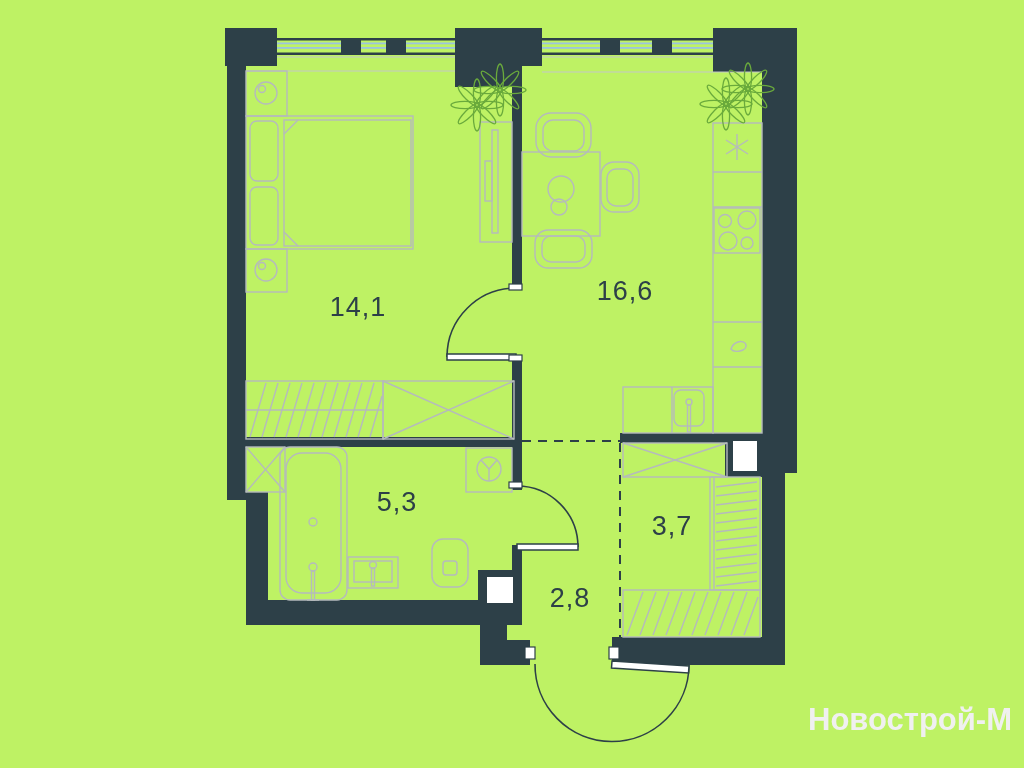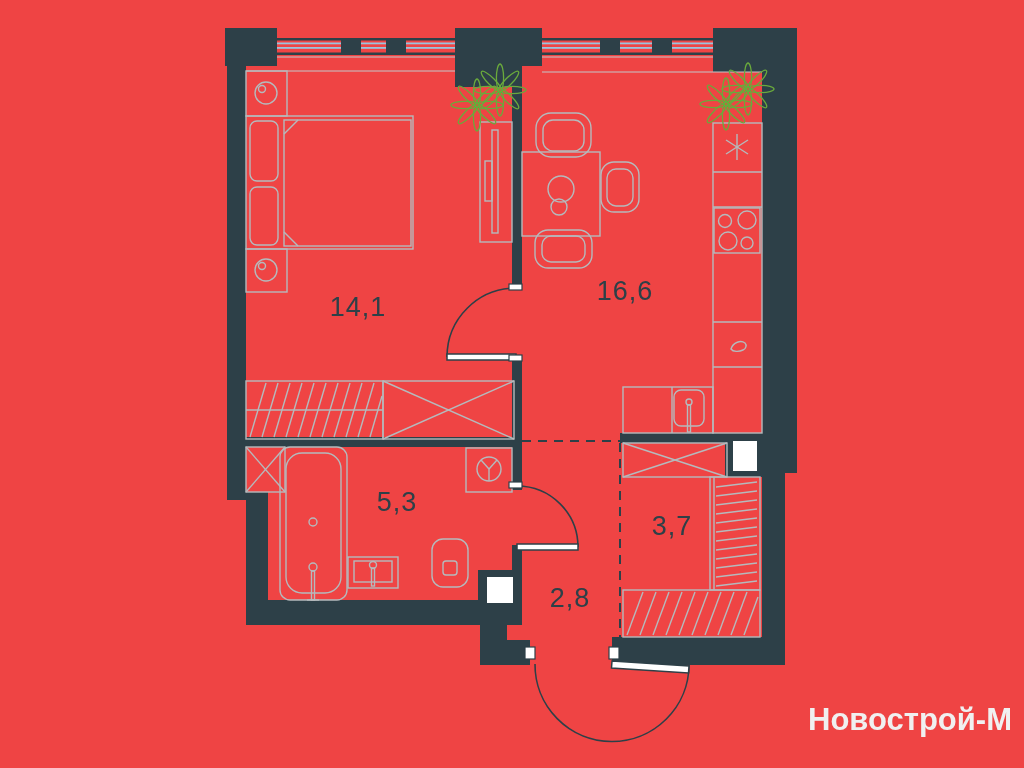--- a/index.html
+++ b/index.html
@@ -1,16 +1,16 @@
 <!DOCTYPE html>
 <html><head>
 <meta charset="utf-8">
 <style>
   html,body{margin:0;padding:0;background:#ffffff;}
-  .canvas{position:relative;width:1024px;height:768px;background:#ef4444;overflow:hidden;
+  .canvas{position:relative;width:1024px;height:768px;background:#bef264;overflow:hidden;
           font-family:"Liberation Sans", sans-serif;}
   svg{position:absolute;left:0;top:0;}
   .wall{fill:#2d4048;stroke:none;}
   .glass{fill:#9cc4dd;}
   .fur{fill:none;stroke:#b5babd;stroke-width:1.4;}
   .thin{stroke:#c3c7c9;stroke-width:1;}
   .door{fill:none;stroke:#2d4048;stroke-width:1.6;}
   .leaf{fill:#ffffff;stroke:#2d4048;stroke-width:1.5;}
   .jamb{fill:#ffffff;stroke:#2d4048;stroke-width:1.2;}
   .dash{fill:none;stroke:#2d4048;stroke-width:2;stroke-dasharray:9 7;}

